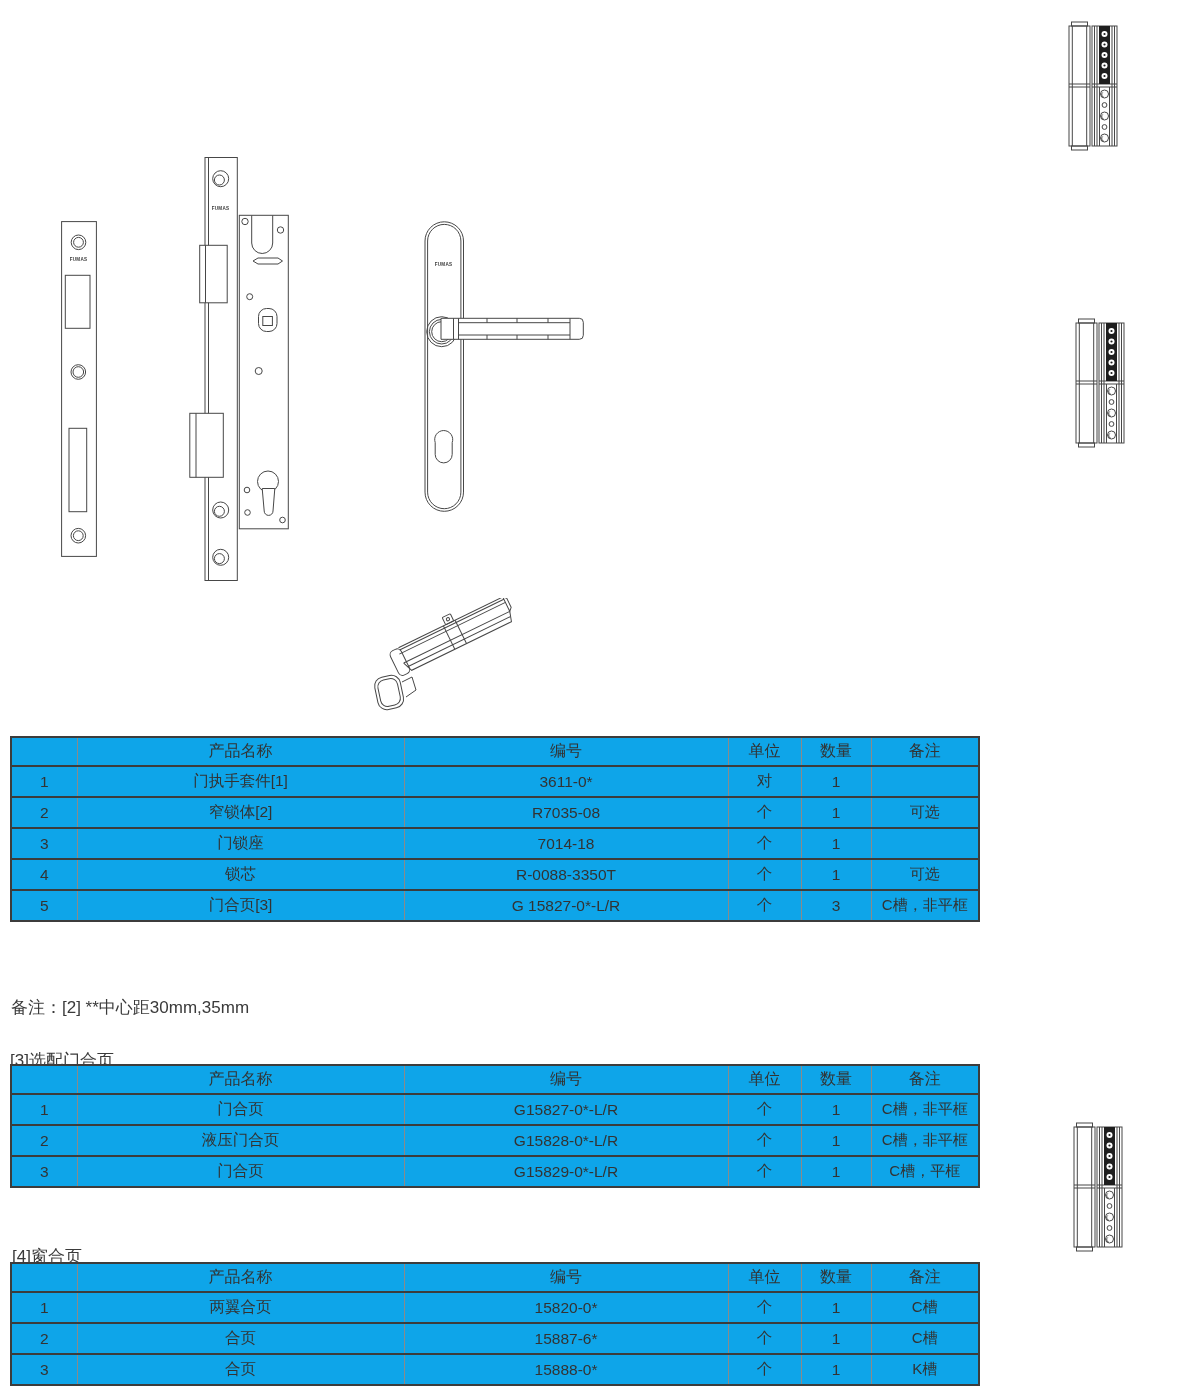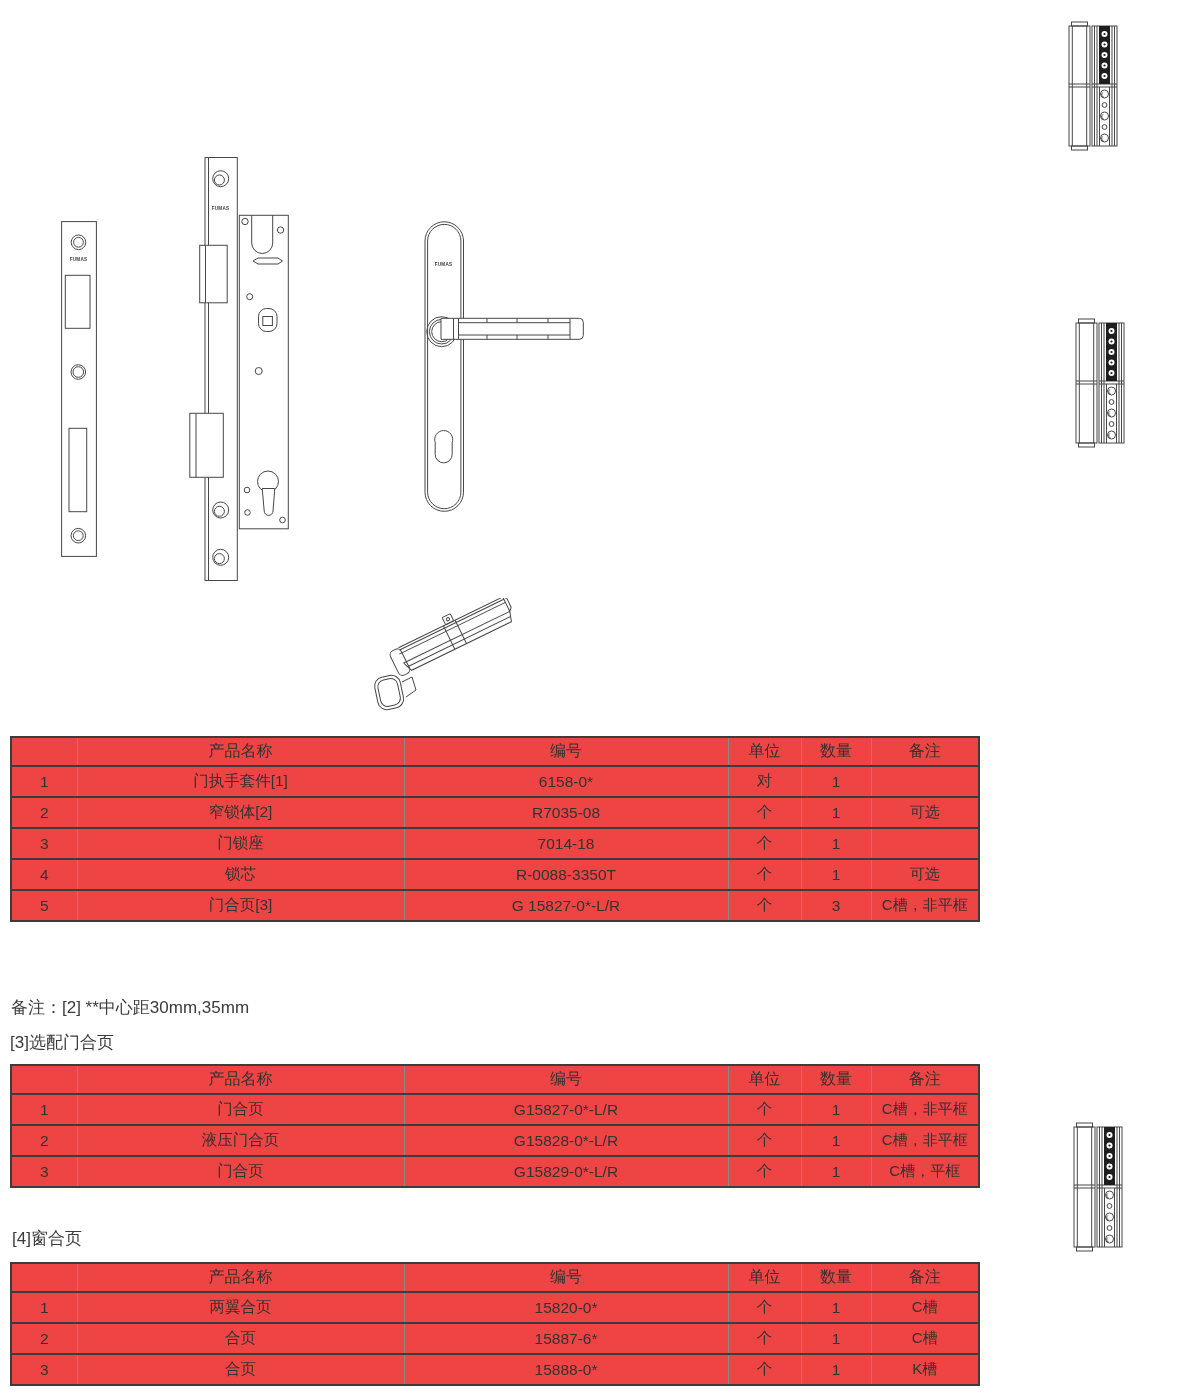--- a/index.html
+++ b/index.html
@@ -6,36 +6,36 @@
   #page{
     position:relative;width:1200px;height:1400px;background:#ffffff;
     font-family:"Liberation Sans","DejaVu Sans",sans-serif;color:#333;overflow:hidden;
   }
   .abs{position:absolute;}
   svg{display:block;}
   svg .ln{fill:none;stroke:#474747;stroke-width:1;}
   svg .fw{fill:#ffffff;stroke:#474747;stroke-width:1;}
   svg text.logo{font-family:"Liberation Sans",sans-serif;font-size:4.6px;font-weight:bold;fill:#3a3a3a;letter-spacing:.2px;text-anchor:middle;}
   
-  table.spec{border-collapse:collapse;table-layout:fixed;width:968px;border:2px solid #3c3c3c;background:#ef4444;}
+  table.spec{border-collapse:collapse;table-layout:fixed;width:968px;border:2px solid #3c3c3c;background:#0ea5e9;}
   table.spec th,table.spec td{
     border-top:2px solid #3c3c3c;border-bottom:2px solid #3c3c3c;
     border-left:1px solid #8a8a8a;border-right:1px solid #8a8a8a;
     text-align:center;vertical-align:middle;padding:0 2px;color:#333;
     overflow:hidden;white-space:nowrap;
   }
   table.spec thead tr{height:29px;}
   table.spec tbody tr{height:31px;}
   table.spec th{font-size:16px;font-weight:normal;}
   table.spec td{font-size:15.5px;}
   table.spec td:last-child{font-size:15px;}
   
   #notes{display:flex;font-size:17px;line-height:28px;color:#3a3a3a;}
   #notes .lines div{white-space:nowrap;}
-  .section-title{font-size:17px;color:#3a3a3a;}
+  .section-title{font-size:17px;color:#3a3a3a;margin-top:18px;}
 </style>
 </head>
 <body>
 
 <div id="page">
 
   <svg width="0" height="0" style="position:absolute" aria-hidden="true">
     <defs>
       <symbol id="hinge" viewBox="0 0 50 132">
 
@@ -209,21 +209,21 @@
             <th>编号</th>
             <th>单位</th>
             <th>数量</th>
             <th>备注</th>
           </tr>
         </thead>
       <tbody>
           <tr>
             <td>1</td>
             <td>门执手套件[1]</td>
-            <td>6158-0*</td>
+            <td>3611-0*</td>
             <td>对</td>
             <td>1</td>
             <td></td>
           </tr>
           <tr>
             <td>2</td>
             <td>窄锁体[2]</td>
             <td>R7035-08</td>
             <td>个</td>
             <td>1</td>

